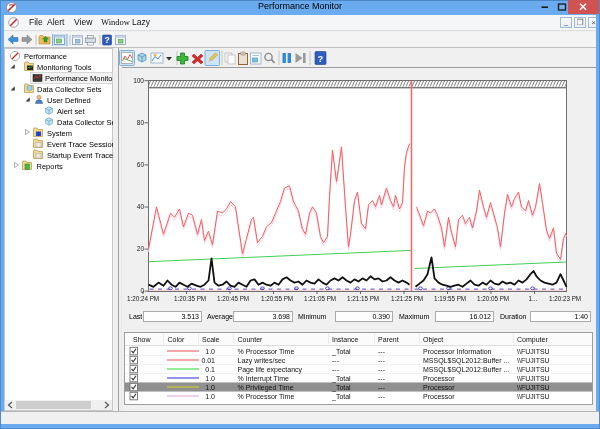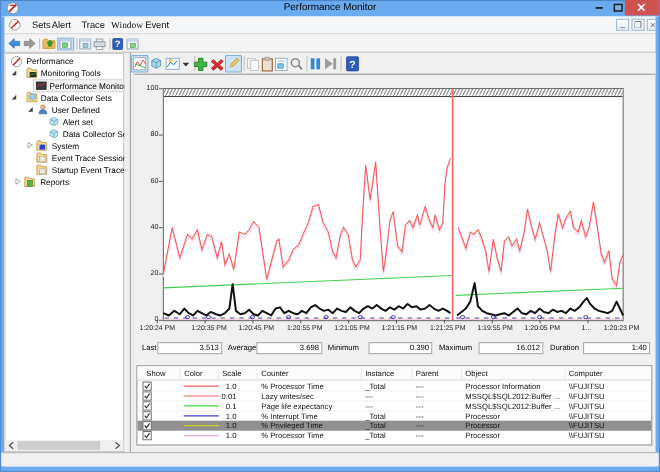--- a/index.html
+++ b/index.html
@@ -51,25 +51,25 @@
 <div id="menubar" class="abs"></div>
 <svg class="abs" style="left:6px;top:2px;" width="11" height="11" viewBox="0 0 11 11">
     <circle cx="5.5" cy="5.5" r="5" fill="#fff" stroke="#888" stroke-width="0.8"></circle>
     <path d="M2.2 8.8 L8.8 2.2" stroke="#cc2222" stroke-width="1.6"></path>
     <path d="M3 3.2 Q5.5 2 8 3.4" stroke="#cc2222" stroke-width="1" fill="none"></path>
   </svg>
 <svg class="abs" style="left:8px;top:17px;" width="11" height="11" viewBox="0 0 11 11">
     <circle cx="5.5" cy="5.5" r="4.8" fill="#fff" stroke="#888" stroke-width="0.8"></circle>
     <path d="M2.3 8.7 L8.7 2.3" stroke="#cc2222" stroke-width="1.5"></path>
   </svg>
-<div class="abs menuitem" style="left:29px;">Sets</div>
+<div class="abs menuitem" style="left:29px;">File</div>
 <div class="abs menuitem" style="left:47px;">Alert</div>
-<div class="abs menuitem" style="left:74px;">Trace</div>
+<div class="abs menuitem" style="left:74px;">View</div>
 <div class="abs menuitem" style="left:101px;font-family:Liberation Serif, serif;">Window</div>
-<div class="abs menuitem" style="left:132px;">Event</div>
+<div class="abs menuitem" style="left:132px;">Lazy</div>
 <div class="abs mdibtn" style="left:560px;"><span style="position:relative;top:2px;">–</span></div>
 <div class="abs mdibtn" style="left:574px;">❐</div>
 <div class="abs mdibtn" style="left:588px; width:11px;">×</div>
 <div id="toolbar" class="abs"></div>
 
 <svg class="abs" style="left:7px;top:34px;" width="126" height="12" viewBox="0 0 126 12">
  <path d="M6 1 L1 5.5 L6 10 L6 7.5 L11 7.5 L11 3.5 L6 3.5 Z" fill="#3f8fd6" stroke="#2a6cab" stroke-width="0.5"></path>
  <path d="M20 1 L25 5.5 L20 10 L20 7.5 L15 7.5 L15 3.5 L20 3.5 Z" fill="#9a9a9a" stroke="#777" stroke-width="0.5"></path>
  <rect x="28.5" y="1" width="1" height="10" fill="#c0c0c0"></rect>
  <path d="M32 3 L32 10 L43 10 L43 3 L37.5 3 L36 1.5 L33 1.5 Z" fill="#eebc5a" stroke="#b8872c" stroke-width="0.6"></path>

